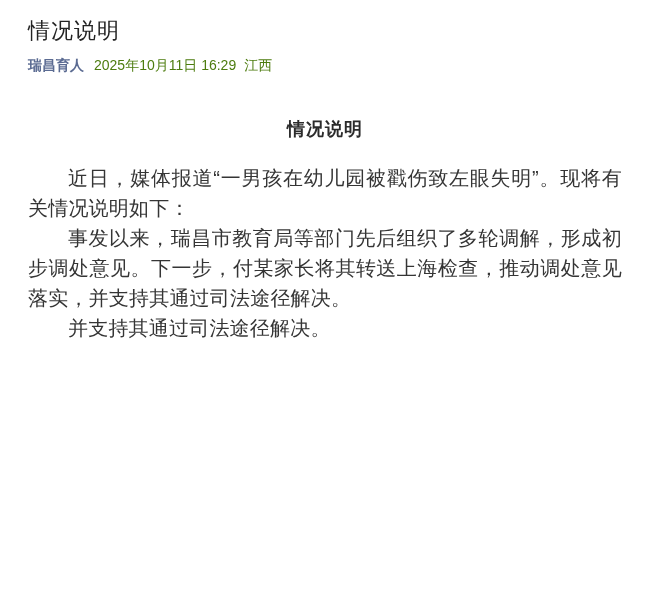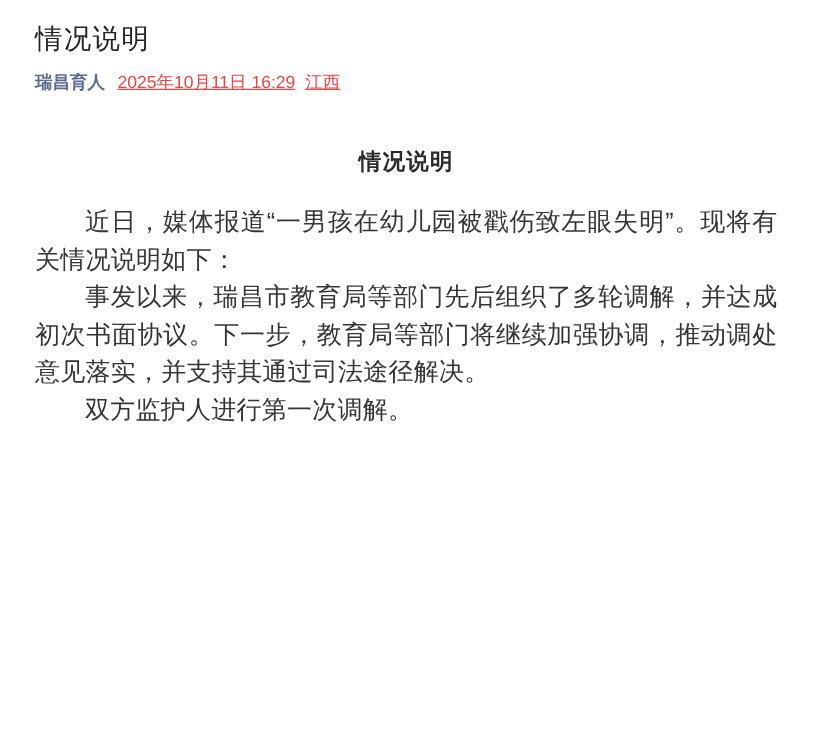--- a/index.html
+++ b/index.html
@@ -38,23 +38,22 @@
   }
   .post-meta .author {
     color: #5b6b92;
     font-weight: 600;
     text-decoration: none;
     cursor: pointer;
     margin-right: 10px;
   }
   .post-meta .timestamp,
   .post-meta .location {
-    color: #ef4444;
+    color: #4d7c0f;
     font-weight: 400;
-    text-decoration: underline;
   }
   .post-meta .location { margin-left: 8px; }
   
   .article {
     margin-top: 42px;
   }
   .article-title {
     text-align: center;
     font-size: 18px;
     font-weight: 700;
@@ -81,18 +80,18 @@
   <h1 class="post-title">情况说明</h1>
 
   <div class="post-meta">
     <a class="author">瑞昌育人</a><span class="timestamp">2025年10月11日 16:29</span><span class="location">江西</span>
   </div>
 
   <div class="article">
     <h2 class="article-title">情况说明</h2>
 
     <p>近日，媒体报道“一男孩在幼儿园被戳伤致左眼失明”。现将有关情况说明如下：</p>
-    <p>事发以来，瑞昌市教育局等部门先后组织了多轮调解，并达成初次书面协议。下一步，教育局等部门将继续加强协调，推动调处意见落实，并支持其通过司法途径解决。</p>
-    <p>双方监护人进行第一次调解。</p>
+    <p>事发以来，瑞昌市教育局等部门先后组织了多轮调解，形成初步调处意见。下一步，付某家长将其转送上海检查，推动调处意见落实，并支持其通过司法途径解决。</p>
+    <p>并支持其通过司法途径解决。</p>
 
   </div>
 
 </div>
 
 </body></html>

